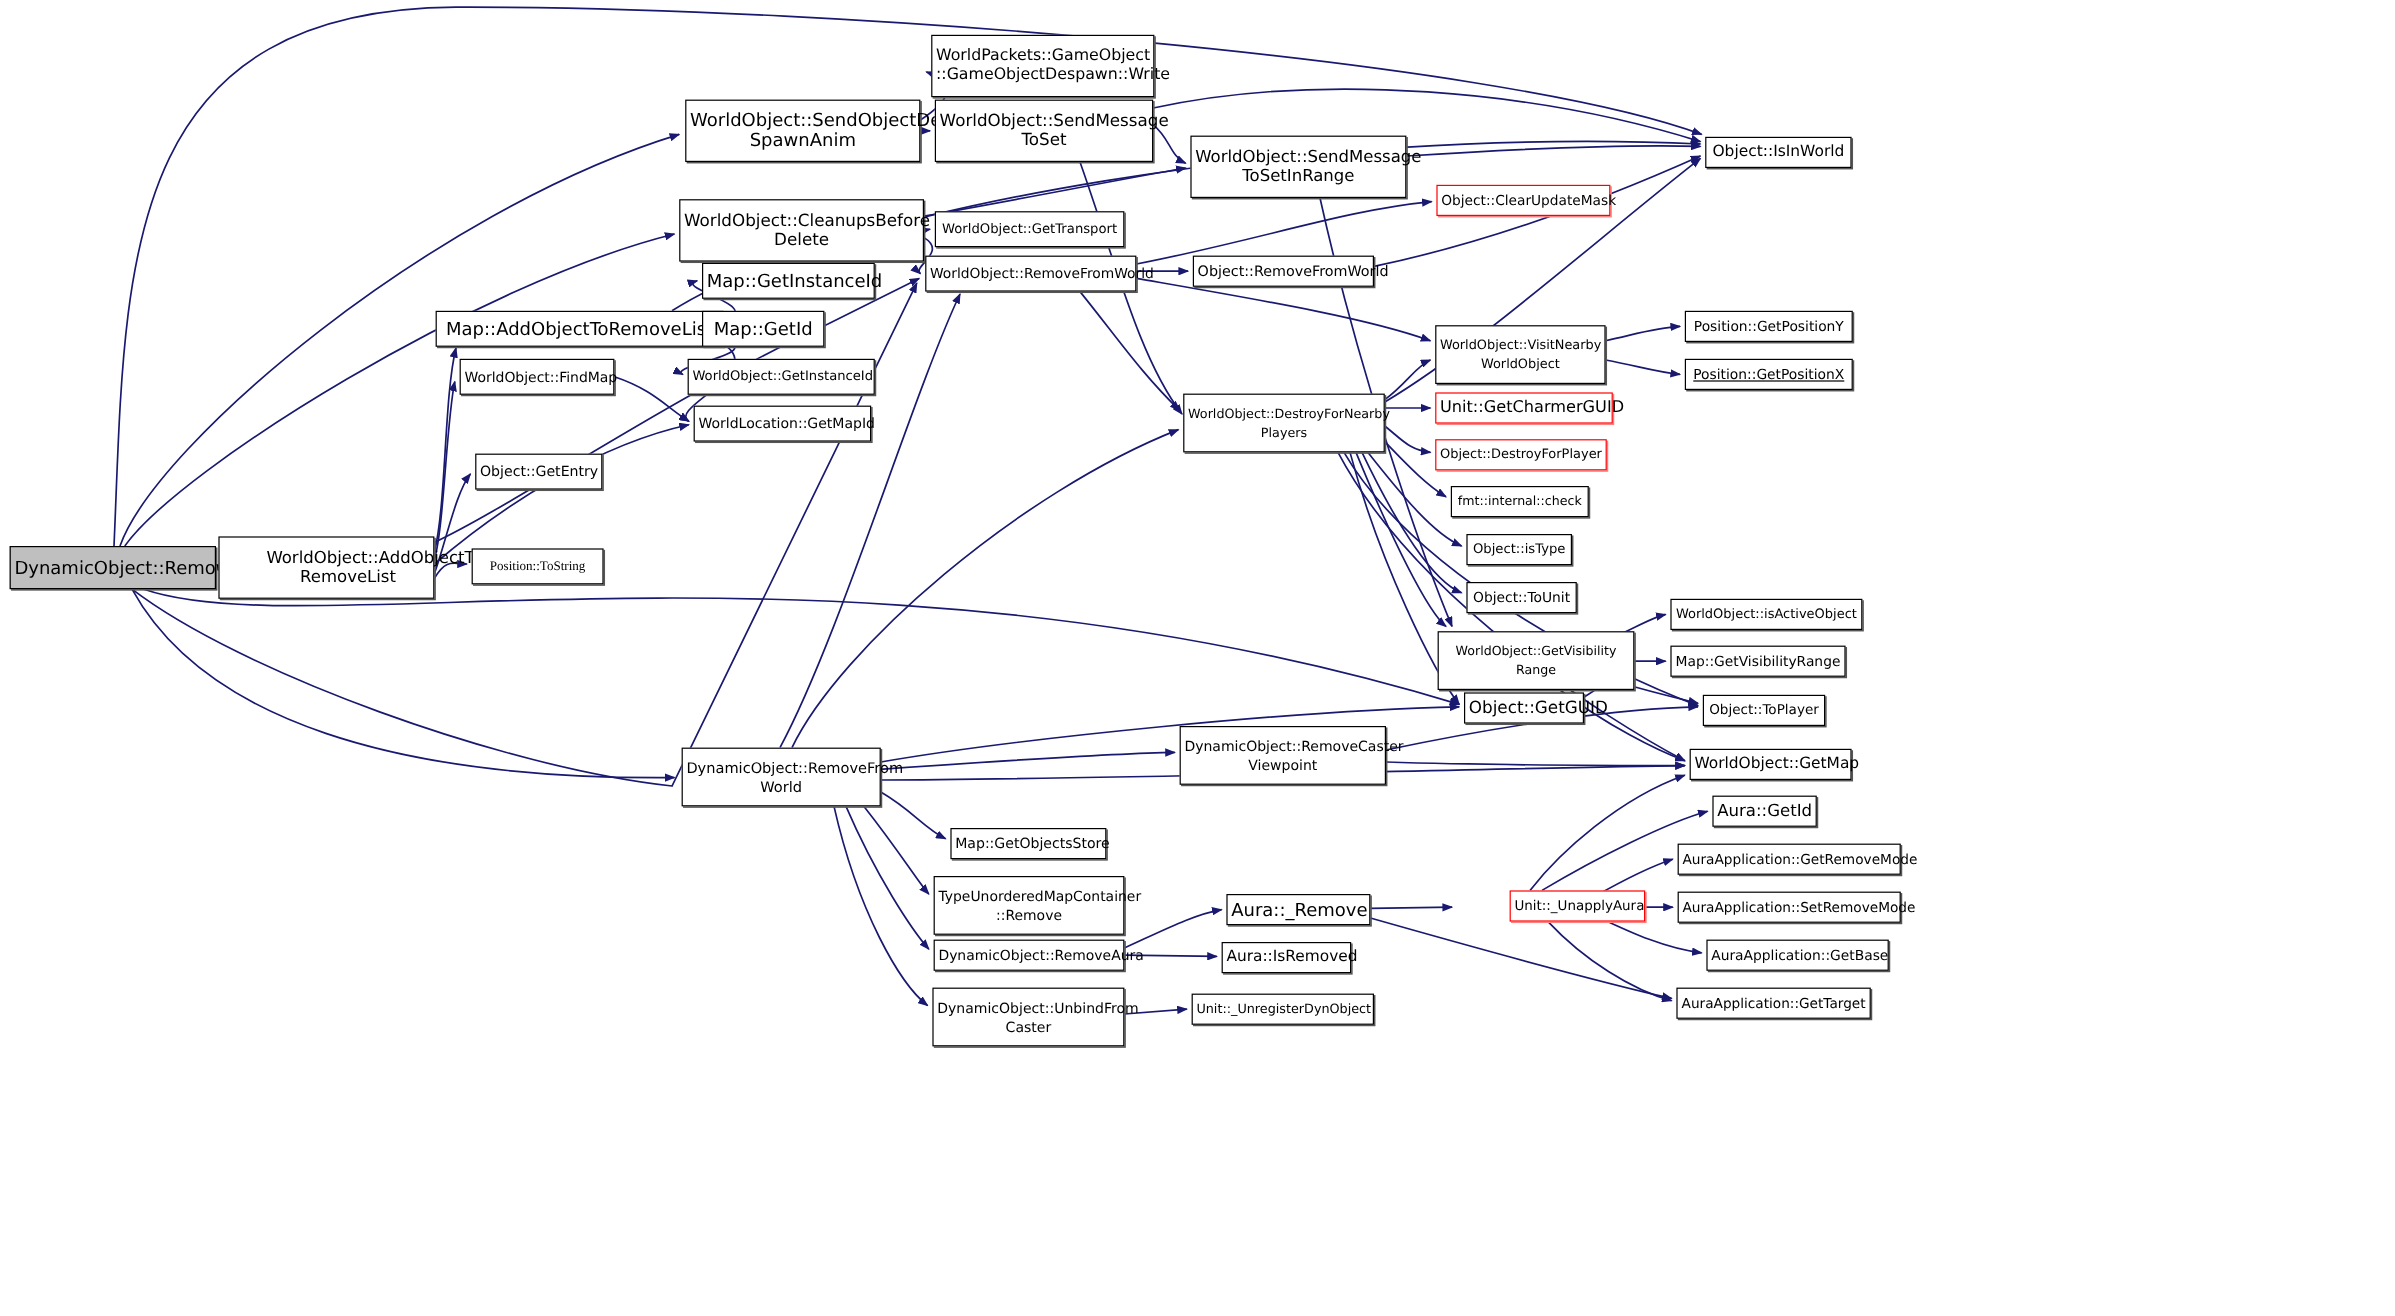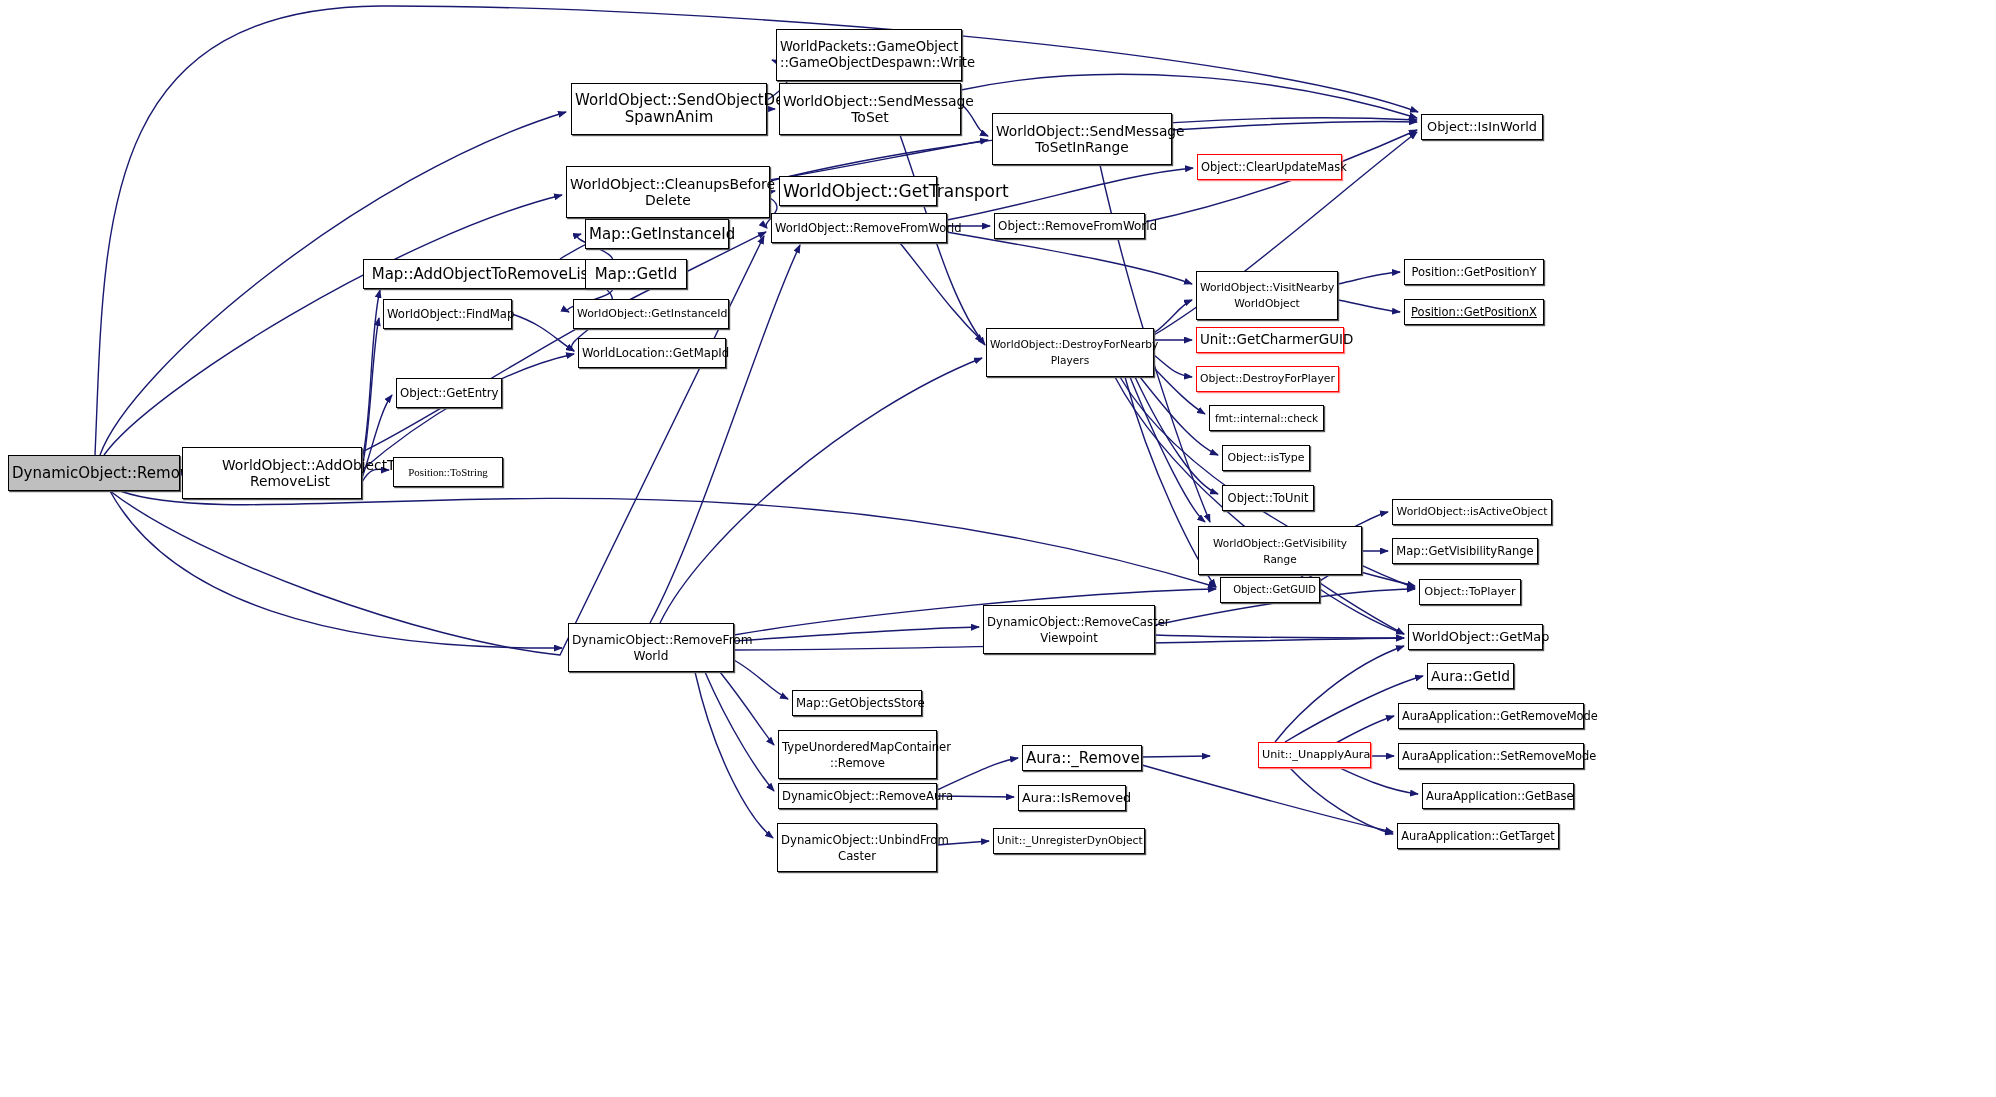--- a/index.html
+++ b/index.html
@@ -154,21 +154,21 @@
       <div class="node-box" style="left: 396px; top: 378px; width: 106px; height: 30px;"><span class="node-label" style="font-size: 11.7788px; line-height: 16px;">Object::GetEntry</span></div>
       <div class="node-box" style="left: 393px; top: 457px; width: 110px; height: 30px;"><span class="node-label" style="font-size: 10.8974px; line-height: 16px; font-family: Liberation Serif, serif;">Position::ToString</span></div>
       <div class="node-box" style="left: 571px; top: 83px; width: 196px; height: 52px;"><span class="node-label">WorldObject::SendObjectDe
 SpawnAnim</span></div>
       <div class="node-box" style="left: 566px; top: 166px; width: 204px; height: 52px;"><span class="node-label" style="font-size: 13.9601px; line-height: 16px;">WorldObject::CleanupsBefore
 Delete</span></div>
       <div class="node-box" style="left: 776px; top: 29px; width: 186px; height: 52px;"><span class="node-label" style="font-size: 13.1657px; line-height: 16px;">WorldPackets::GameObject
 ::GameObjectDespawn::Write</span></div>
       <div class="node-box" style="left: 779px; top: 83px; width: 182px; height: 52px;"><span class="node-label" style="font-size: 13.9423px; line-height: 16px;">WorldObject::SendMessage
 ToSet</span></div>
-      <div class="node-box" style="left: 779px; top: 176px; width: 158px; height: 30px;"><span class="node-label" style="font-size: 17px; line-height: 16px;">WorldObject::GetTransport</span></div>
+      <div class="node-box" style="left: 779px; top: 176px; width: 158px; height: 30px;"><span class="node-label" style="font-size: 11px; line-height: 16px;">WorldObject::GetTransport</span></div>
       <div class="node-box" style="left: 771px; top: 213px; width: 176px; height: 30px;"><span class="node-label" style="font-size: 11.5385px; line-height: 16px;">WorldObject::RemoveFromWorld</span></div>
       <div class="node-box" style="left: 992px; top: 113px; width: 180px; height: 52px;"><span class="node-label" style="font-size: 13.7821px; line-height: 16px;">WorldObject::SendMessage
 ToSetInRange</span></div>
       <div class="node-box red" style="left: 1197px; top: 154px; width: 145px; height: 26px;"><span class="node-label" style="font-size: 11.4548px; line-height: 16px;">Object::ClearUpdateMask</span></div>
       <div class="node-box" style="left: 994px; top: 213px; width: 151px; height: 26px;"><span class="node-label" style="font-size: 11.9565px; line-height: 16px;">Object::RemoveFromWorld</span></div>
       <div class="node-box" style="left: 1196px; top: 271px; width: 142px; height: 49px;"><span class="node-label" style="font-size: 10.7372px; line-height: 16px;">WorldObject::VisitNearby
 WorldObject</span></div>
       <div class="node-box" style="left: 1404px; top: 259px; width: 140px; height: 26px;"><span class="node-label" style="font-size: 11.5385px; line-height: 16px;">Position::GetPositionY</span></div>
       <div class="node-box" style="left: 1404px; top: 299px; width: 140px; height: 26px;"><span class="node-label" style="font-size: 11.5385px; line-height: 16px; text-decoration: underline;">Position::GetPositionX</span></div>
       <div class="node-box" style="left: 1421px; top: 114px; width: 122px; height: 26px;"><span class="node-label" style="font-size: 12.8959px; line-height: 16px;">Object::IsInWorld</span></div>
@@ -176,21 +176,21 @@
 Players</span></div>
       <div class="node-box red" style="left: 1196px; top: 327px; width: 148px; height: 26px;"><span class="node-label" style="font-size: 13.4615px; line-height: 16px;">Unit::GetCharmerGUID</span></div>
       <div class="node-box red" style="left: 1196px; top: 366px; width: 143px; height: 26px;"><span class="node-label" style="font-size: 10.8173px; line-height: 16px;">Object::DestroyForPlayer</span></div>
       <div class="node-box" style="left: 1209px; top: 405px; width: 115px; height: 26px;"><span class="node-label" style="font-size: 10.5px; line-height: 16px;">fmt::internal::check</span></div>
       <div class="node-box" style="left: 1222px; top: 445px; width: 88px; height: 26px;"><span class="node-label" style="font-size: 10.989px; line-height: 16px;">Object::isType</span></div>
       <div class="node-box" style="left: 1222px; top: 485px; width: 92px; height: 26px;"><span class="node-label" style="font-size: 11.5385px; line-height: 16px;">Object::ToUnit</span></div>
       <div class="node-box" style="left: 1198px; top: 526px; width: 164px; height: 49px;"><span class="node-label" style="font-size: 10.5px; line-height: 16px;">WorldObject::GetVisibility
 Range</span></div>
       <div class="node-box" style="left: 1392px; top: 499px; width: 160px; height: 26px;"><span class="node-label" style="font-size: 10.8262px; line-height: 16px;">WorldObject::isActiveObject</span></div>
       <div class="node-box" style="left: 1392px; top: 538px; width: 146px; height: 26px;"><span class="node-label" style="font-size: 11.5385px; line-height: 16px;">Map::GetVisibilityRange</span></div>
-      <div class="node-box" style="left: 1220px; top: 577px; width: 100px; height: 26px;"><span class="node-label" style="font-size: 10px; line-height: 16px; text-align: right;">Object::GetGUID</span></div>
+      <div class="node-box" style="left: 1220px; top: 577px; width: 100px; height: 26px;"><span class="node-label" style="font-size: 14px; line-height: 16px;">Object::GetGUID</span></div>
       <div class="node-box" style="left: 1419px; top: 579px; width: 102px; height: 26px;"><span class="node-label" style="font-size: 11.2981px; line-height: 16px;">Object::ToPlayer</span></div>
       <div class="node-box" style="left: 1408px; top: 624px; width: 135px; height: 26px;"><span class="node-label" style="font-size: 12.8543px; line-height: 16px;">WorldObject::GetMap</span></div>
       <div class="node-box" style="left: 568px; top: 623px; width: 166px; height: 49px;"><span class="node-label" style="font-size: 12.1538px; line-height: 16px;">DynamicObject::RemoveFrom
 World</span></div>
       <div class="node-box" style="left: 983px; top: 605px; width: 172px; height: 49px;"><span class="node-label" style="font-size: 11.6809px; line-height: 16px;">DynamicObject::RemoveCaster
 Viewpoint</span></div>
       <div class="node-box" style="left: 792px; top: 690px; width: 130px; height: 26px;"><span class="node-label" style="font-size: 11.7308px; line-height: 16px;">Map::GetObjectsStore</span></div>
       <div class="node-box" style="left: 778px; top: 730px; width: 159px; height: 49px; text-align: center;"><span class="node-label" style="font-size: 11.6154px; line-height: 16px;">TypeUnorderedMapContainer
 ::Remove</span></div>
       <div class="node-box" style="left: 778px; top: 783px; width: 159px; height: 26px;"><span class="node-label" style="font-size: 11.6154px; line-height: 16px;">DynamicObject::RemoveAura</span></div>

